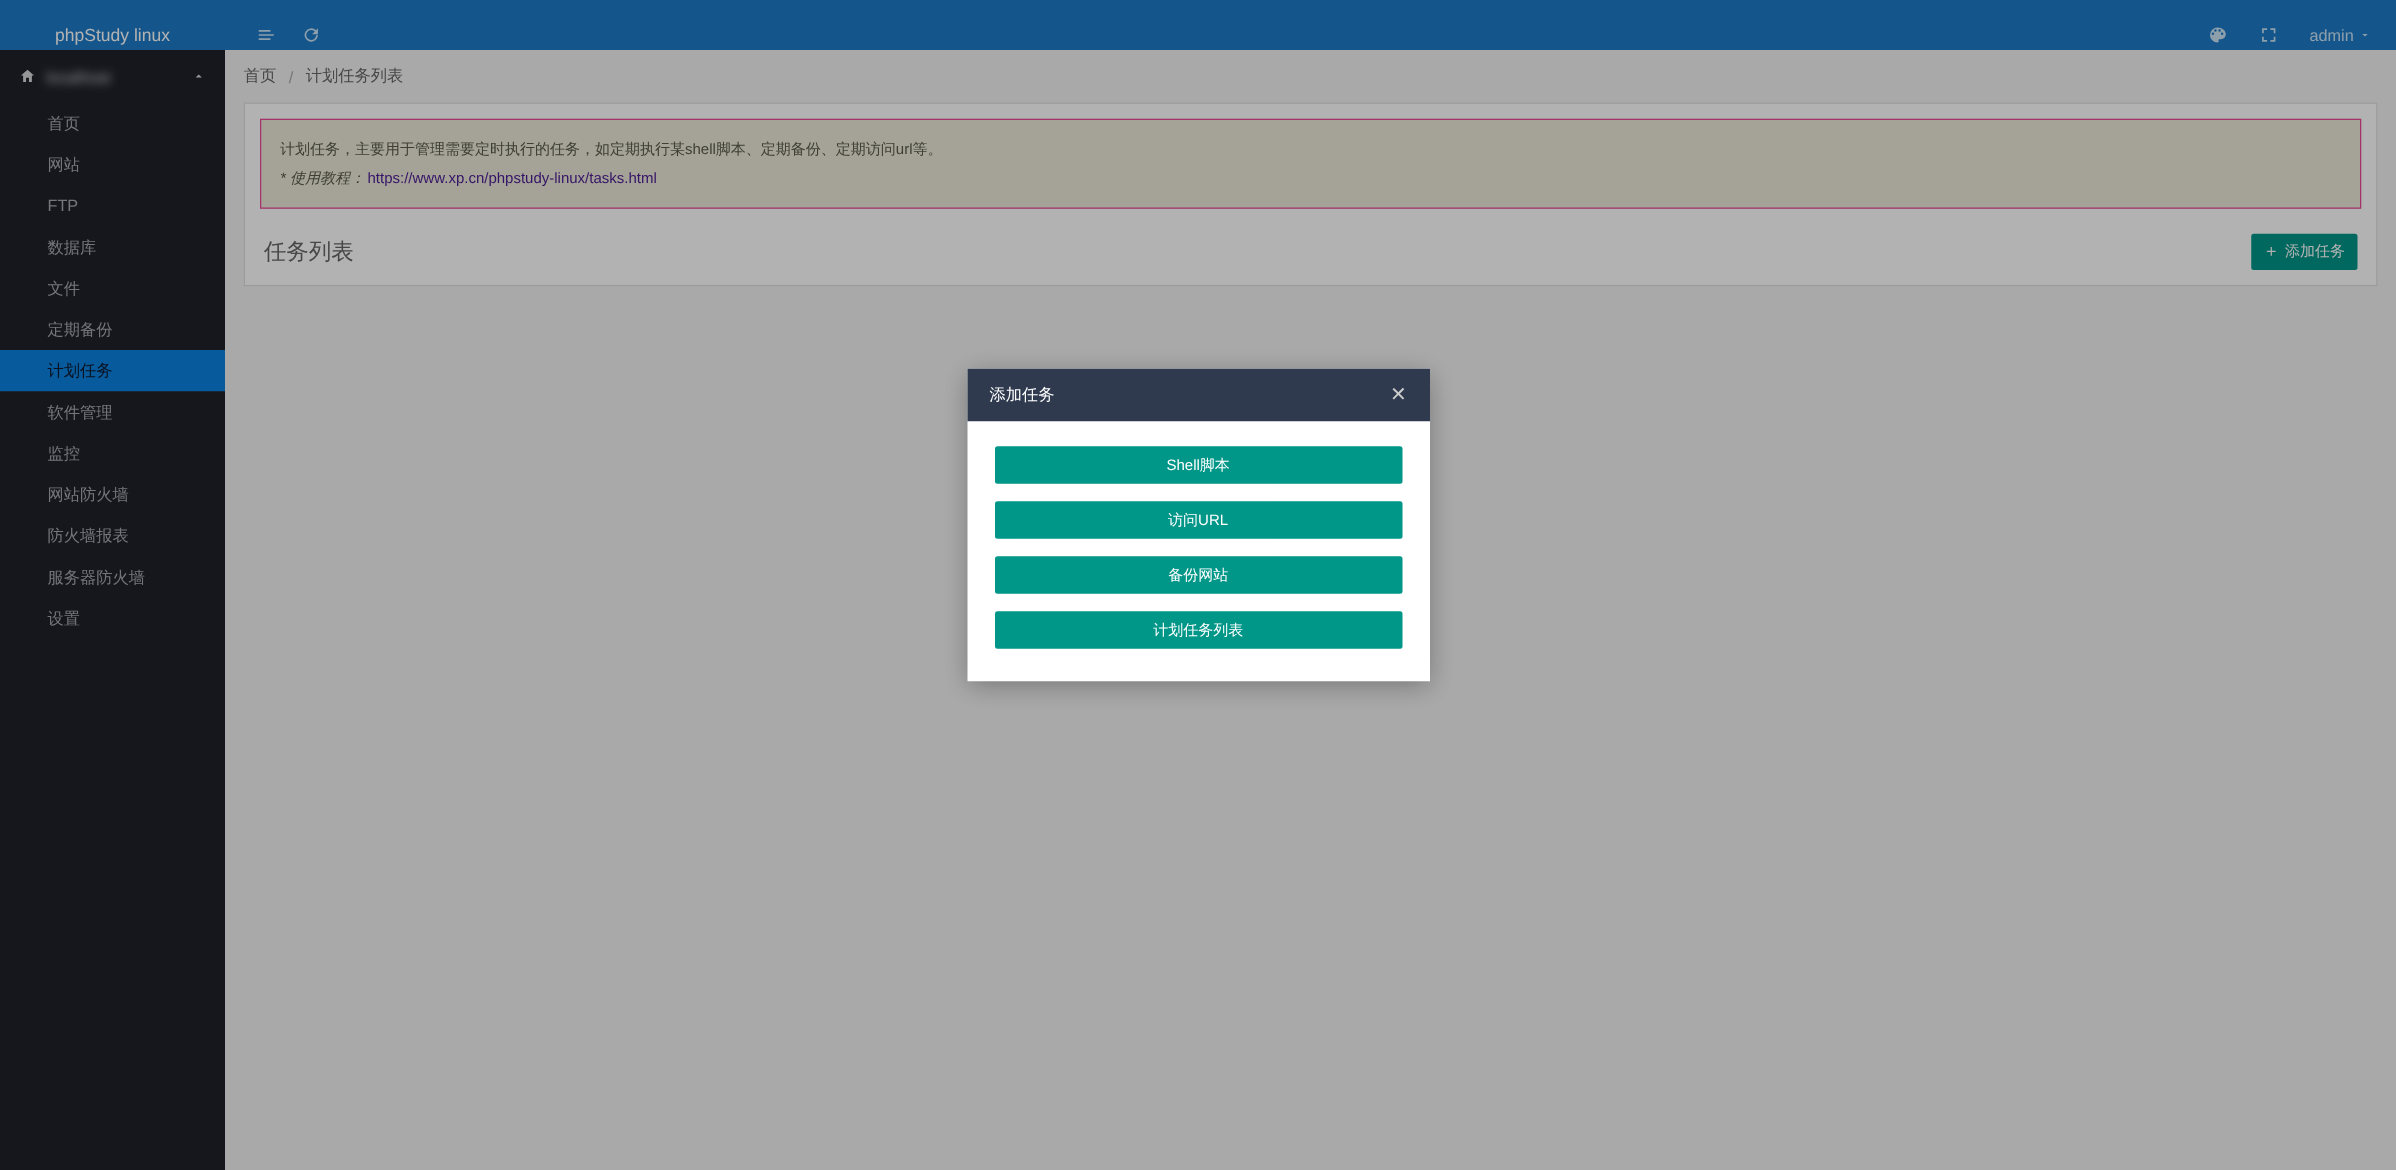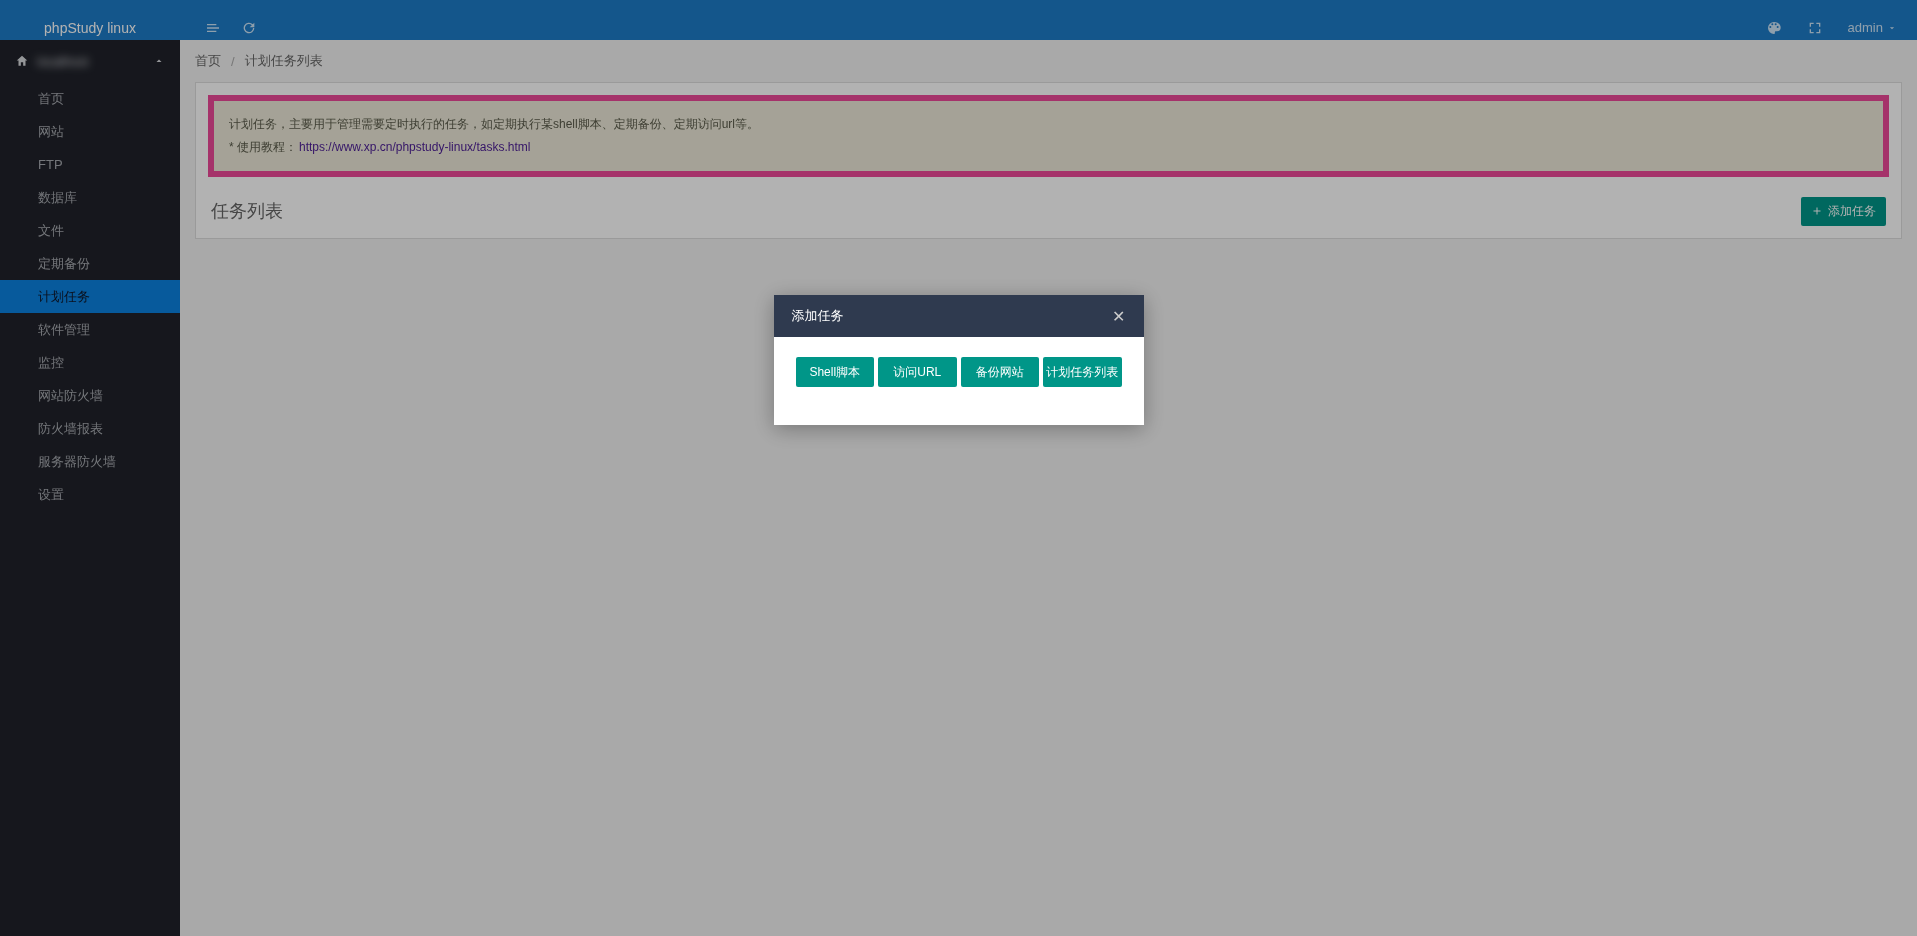--- a/index.html
+++ b/index.html
@@ -1,52 +1,52 @@
 <!DOCTYPE html>
 <html><head>
 <meta charset="utf-8">
 <style>
 * { margin: 0; padding: 0; box-sizing: border-box; }
 body { font-family: "Microsoft YaHei", Arial, sans-serif; font-size: 13px; color: #333; background: #f2f2f2; overflow: hidden; }
 
 .top-header { height: 56px; background: #1e7bc7; display: flex; align-items: center; color: #fff; }
 .logo { width: 180px; text-align: center; font-size: 14px; font-weight: 400; }
 .header-left { display: flex; align-items: center; gap: 20px; padding-left: 25px; }
-.header-right { margin-left: auto; display: flex; align-items: flex-start; gap: 25px; padding-right: 20px; }
+.header-right { margin-left: auto; display: flex; align-items: center; gap: 25px; padding-right: 20px; }
 .hicon { width: 16px; height: 16px; cursor: pointer; fill: #cce4f7; }
 .user-link { color: #cce4f7; cursor: pointer; display: flex; align-items: center; gap: 4px; }
 
 .sidebar { position: absolute; top: 40px; left: 0; bottom: 0; width: 180px; background: #20222a; color: #a6a9af; }
 .sidebar-header { height: 42px; display: flex; align-items: center; padding: 0 15px; cursor: pointer; color: #d6d8dc; font-size: 13px; }
 .sidebar-header .arrow { margin-left: auto; }
 .sidebar-item { height: 33px; display: flex; align-items: center; padding-left: 38px; cursor: pointer; font-size: 13px; }
 .sidebar-item.active { background: #0b82e0; color: #0f172a; }
 
 .main { position: absolute; top: 40px; left: 180px; right: 0; bottom: 0; background: #f2f2f2; }
 .breadcrumb { height: 42px; display: flex; align-items: center; padding: 0 15px; color: #666; font-size: 13px; }
 .breadcrumb a { color: #666; text-decoration: none; cursor: pointer; }
 .breadcrumb .sep { margin: 0 10px; color: #aaa; }
 
 .content { margin: 0 15px 15px 15px; background: #fff; border: 1px solid #ddd; }
-.info-box { margin: 12px; padding: 12px 15px; background: #ece9d8; border: 6px solid #ec4899; color: #5a5a4a; font-size: 12px; line-height: 1.9; }
-.info-box .tutorial-label { margin-right: 2px; }
+.info-box { margin: 12px; padding: 12px 15px; background: #ece9d8; border: 1px solid #ec4899; color: #5a5a4a; font-size: 12px; line-height: 1.9; }
+.info-box .tutorial-label { margin-right: 2px; font-style: italic; }
 .info-box .tutorial-link { color: #4c1d95; }
 
 .panel-header { display: flex; align-items: center; padding: 8px 15px 12px 15px; }
 .panel-title { font-size: 18px; color: #666; font-weight: 400; }
 .add-btn { margin-left: auto; background: #009688; color: #fff; border: none; padding: 6px 10px; font-size: 12px; cursor: pointer; display: flex; align-items: center; gap: 5px; border-radius: 2px; }
 
 table { width: 100%; border-collapse: collapse; }
 thead th { background: #f2f2f2; border: 1px solid #e6e6e6; padding: 10px 12px; text-align: left; font-weight: 400; color: #666; font-size: 13px; }
 
 .overlay { position: fixed; inset: 0; background: rgba(0,0,0,0.3); display: flex; align-items: flex-start; justify-content: center; padding-top: 295px; }
 .modal { width: 370px; background: #fff; box-shadow: 0 4px 20px rgba(0,0,0,0.3); }
 .modal-header { background: #2f3a4f; color: #fff; height: 42px; display: flex; align-items: center; padding: 0 18px; font-size: 13px; }
 .modal-close { margin-left: auto; cursor: pointer; font-size: 16px; color: #ccc; }
-.modal-body { padding: 20px 22px 38px 22px; display: grid; grid-template-columns: 1fr 1fr 1fr 1fr; gap: 4px; }
+.modal-body { padding: 20px 22px 26px 22px; display: grid; grid-template-columns: 1fr; gap: 14px; }
 .task-btn { background: #009688; color: #fff; border: none; height: 30px; font-size: 12px; cursor: pointer; border-radius: 2px; }
 
 .blur { filter: blur(4px); display: inline-block; }
 </style>
 </head>
 <body>
 
 <div class="top-header">
   <div class="logo">phpStudy linux</div>
   <div class="header-left">

